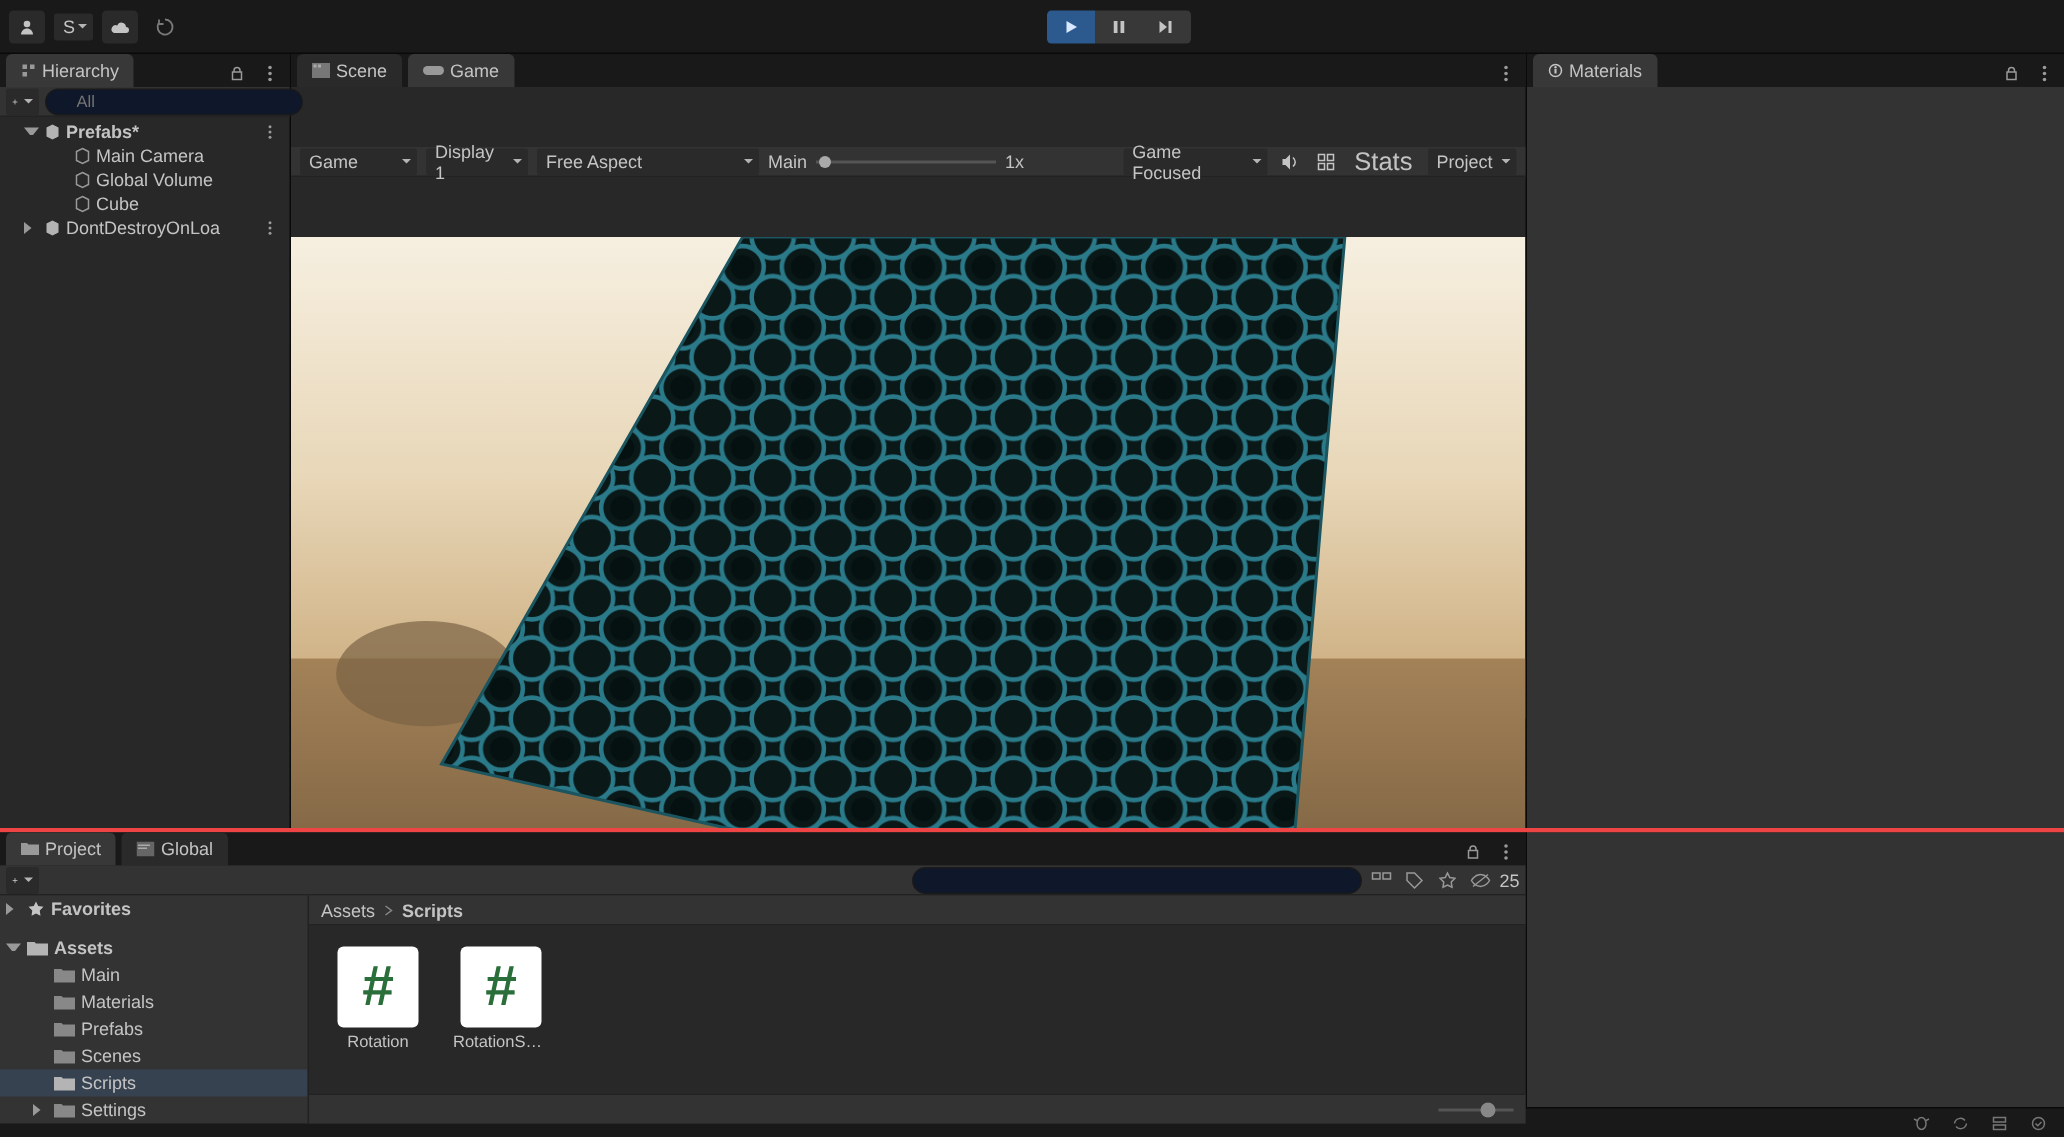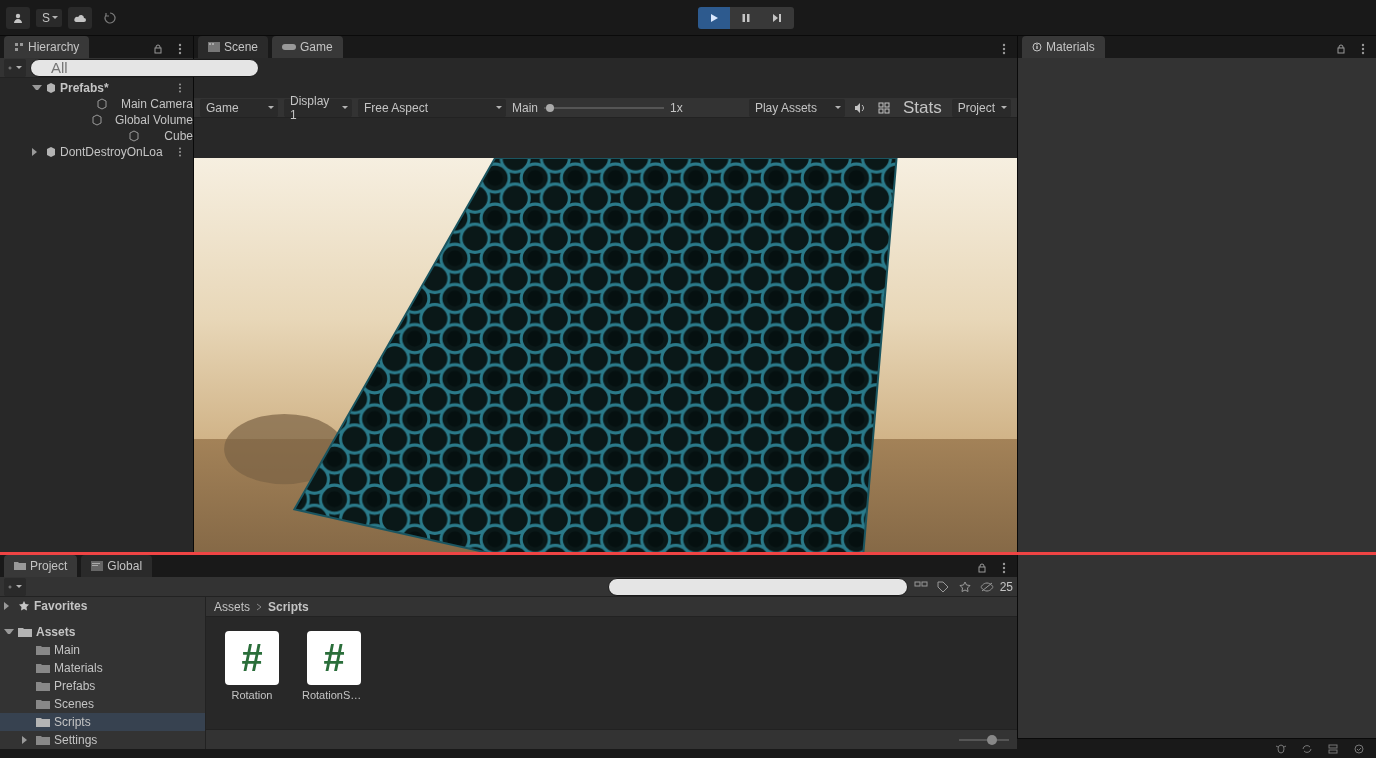--- a/index.html
+++ b/index.html
@@ -17,23 +17,23 @@
 .play-btn:last-child { border-radius: 0 3px 3px 0; }
 .dropdown { background: #383838; height: 22px; padding: 0 18px 0 8px; border-radius: 3px; display: flex; align-items: center; position: relative; cursor: pointer; }
 .dropdown::after { content: ""; position: absolute; right: 6px; top: 9px; border-left: 4px solid transparent; border-right: 4px solid transparent; border-top: 4px solid #b4b4b4; }
 .main-area { display: flex; height: 516px; }
 .hierarchy-panel { width: 194px; background: #282828; border-right: 1px solid #0a0a0a; display: flex; flex-direction: column; }
 .panel-tabs { height: 22px; background: #191919; display: flex; align-items: flex-end; }
 .panel-tab { height: 22px; background: #383838; padding: 0 10px; display: flex; align-items: center; border-radius: 4px 4px 0 0; margin-left: 4px; gap: 4px; }
 .panel-tab.inactive { background: #2a2a2a; }
 .panel-tab-right { margin-left: auto; display: flex; gap: 4px; padding: 0 4px; align-items: center; }
 .panel-subtool { height: 20px; background: #333333; display: flex; align-items: center; padding: 2px 4px; gap: 4px; border-bottom: 1px solid #222; }
-.search-field { flex: 1; height: 18px; background: #e5e5e5; border: 1px solid #1a1a1a; border-radius: 10px; padding: 0 8px 0 20px; font-size: 15px; color: #777; position: relative; }
+.search-field { flex: 1; height: 18px; background: #0f172a; border: 1px solid #1a1a1a; border-radius: 10px; padding: 0 8px 0 20px; font-size: 11px; color: #777; position: relative; }
 .tree { flex: 1; overflow: auto; padding: 2px 0; }
-.tree-row { height: 16px; display: flex; align-items: center; padding-left: 16px; gap: 2px; cursor: pointer; justify-content: space-between; }
+.tree-row { height: 16px; display: flex; align-items: center; padding-left: 0; gap: 2px; cursor: pointer; }
 .indent { width: 14px; display: inline-block; }
 .foldout { width: 10px; height: 10px; display: inline-block; }
 .foldout.open::before { content:""; display:block; border-left:4px solid transparent; border-right:4px solid transparent; border-top:5px solid #999; margin-top:2px; }
 .foldout.closed::before { content:""; display:block; border-top:4px solid transparent; border-bottom:4px solid transparent; border-left:5px solid #999; margin-top:1px; }
 .obj-icon { width: 14px; height: 14px; display: inline-flex; align-items: center; justify-content: center; }
 .center-panel { flex: 1; background: #282828; border-right: 1px solid #0a0a0a; display: flex; flex-direction: column; gap: 40px; }
 .center-tabs { height: 22px; background: #191919; display: flex; align-items: flex-end; }
 .center-subtool { height: 20px; background: #333333; display: flex; align-items: center; padding: 2px 6px; gap: 6px; border-bottom: 1px solid #222; }
 .viewport { flex: 1; background: #222; position: relative; overflow: hidden; }
 .viewport-render { position: absolute; inset: 0; }
@@ -267,21 +267,21 @@
       <div class="mini-dropdown" style="width:148px">
           <span>Free Aspect</span>
         </div>
       <span>Main</span>
       <div class="scale-slider">
           <div class="thumb"></div>
         </div>
       <span>1x</span>
       <div style="flex:1"></div>
       <div class="mini-dropdown" style="width:96px">
-          <span>Play Assets</span>
+          <span>Game Focused</span>
         </div>
       <span class="small-icon">
           <svg width="14" height="12" viewBox="0 0 14 12">
             <path d="M2 4h2l3-3v10l-3-3H2z" fill="#c4c4c4"></path>
             <path d="M9 3c2 2 2 4 0 6" stroke="#c4c4c4" fill="none"></path>
           </svg>
         </span>
       <span class="small-icon">
           <svg width="12" height="12" viewBox="0 0 12 12">
             <rect x="1" y="1" width="4" height="4" stroke="#c4c4c4" fill="none"></rect>

